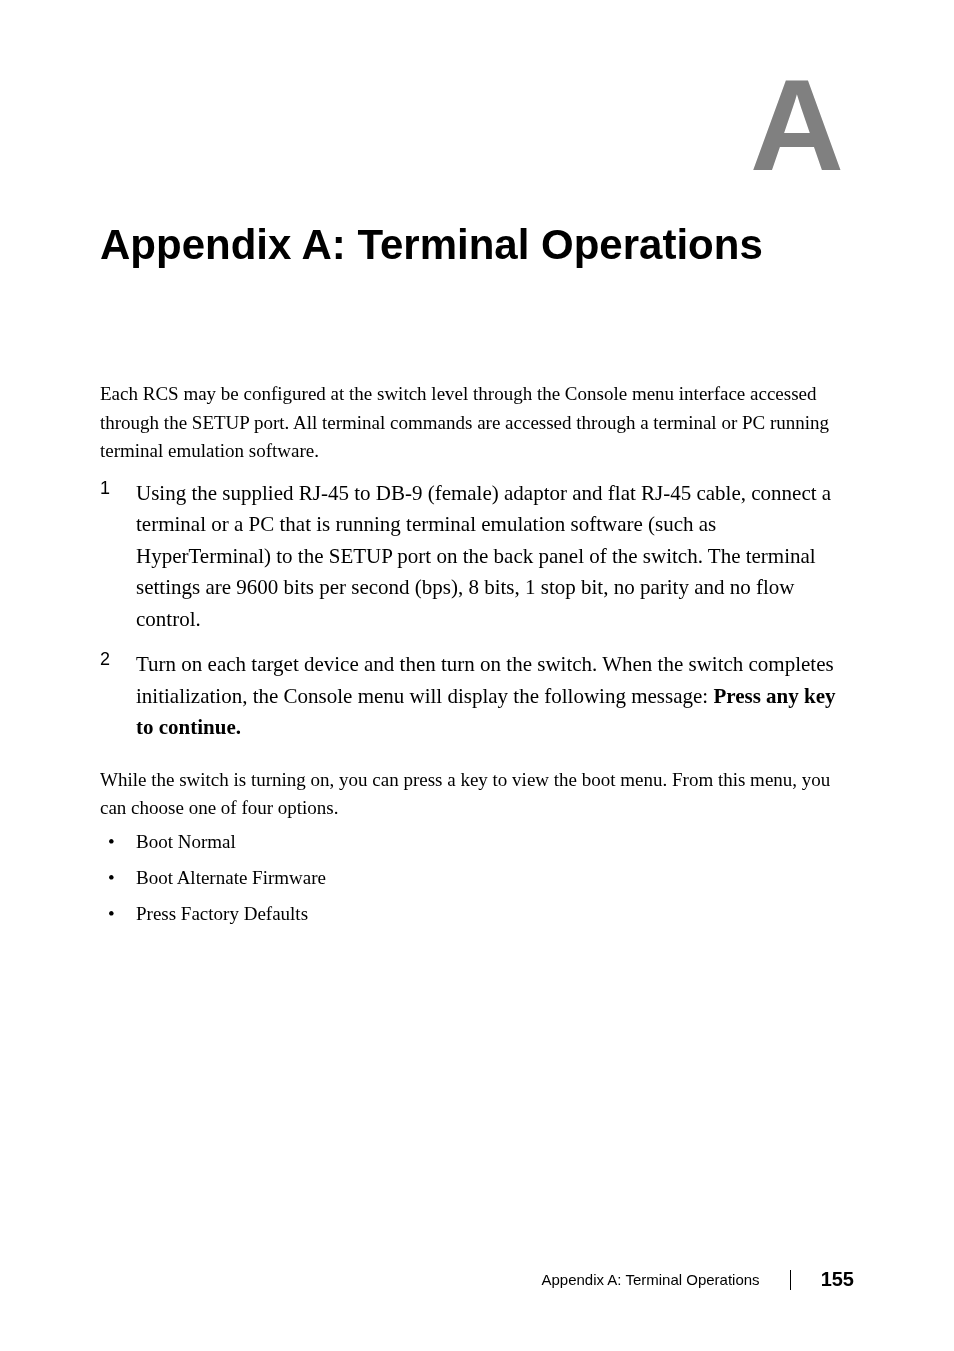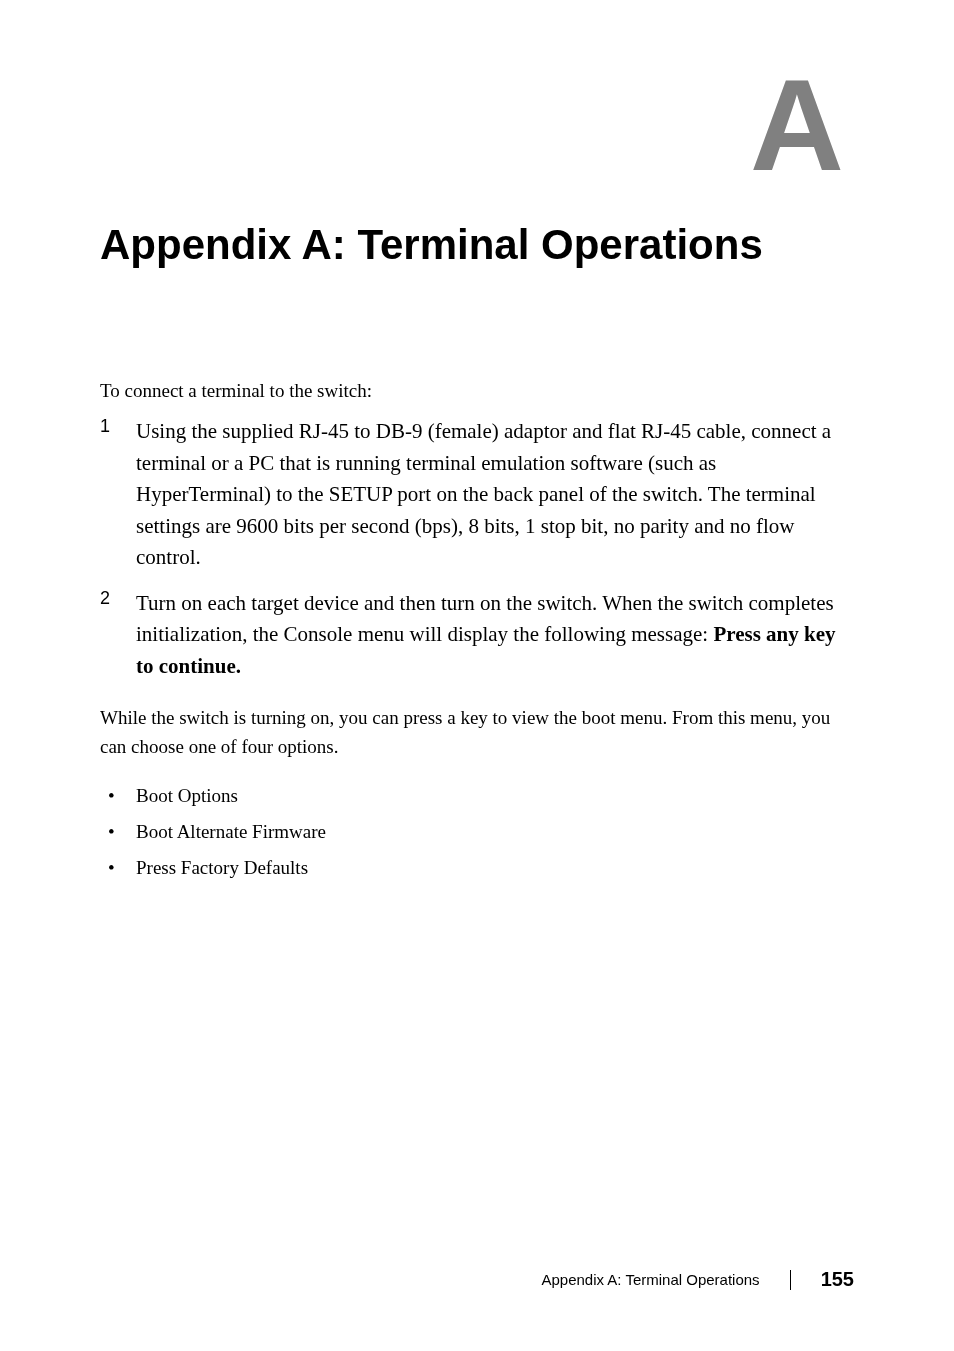--- a/index.html
+++ b/index.html
@@ -91,21 +91,21 @@
     .section-heading {
       font-family: Arial, Helvetica, sans-serif;
       font-size: 32px;
       font-weight: normal;
       margin-bottom: 14px;
     }
     .section-text {
       font-family: Georgia, 'Times New Roman', serif;
       font-size: 19px;
       line-height: 1.5;
-      margin-bottom: 24px;
+      margin-bottom: 8px;
     }
     .bullet-list {
       list-style: none;
     }
     .bullet-list li {
       display: flex;
       margin-bottom: 14px;
     }
     .bullet-marker {
       width: 36px;
@@ -141,42 +141,42 @@
     }
   </style>
 </head>
 <body>
 
 <div class="page-content">
   <div class="appendix-letter">A</div>
 
   <h1 class="main-title">Appendix A: Terminal Operations</h1>
 
+  <p class="intro-text">Each RCS may be configured at the switch level through the Console menu interface accessed through the SETUP port. All terminal commands are accessed through a terminal or PC running terminal emulation software.</p>
 
 
-  <p class="connect-text">To connect a terminal to the switch:</p>
 
   <ol class="numbered-list">
     <li>
       <span class="list-number">1</span>
       <span class="list-content">Using the supplied RJ-45 to DB-9 (female) adaptor and flat RJ-45 cable, connect a terminal or a PC that is running terminal emulation software (such as HyperTerminal) to the SETUP port on the back panel of the switch. The terminal settings are 9600 bits per second (bps), 8 bits, 1 stop bit, no parity and no flow control.</span>
     </li>
     <li>
       <span class="list-number">2</span>
       <span class="list-content"><span>Turn on each target device and then turn on the switch. When the switch completes initialization, the Console menu will display the following message: </span><span class="bold">Press any key to continue.</span></span>
     </li>
   </ol>
 
 
   <p class="section-text">While the switch is turning on, you can press a key to view the boot menu. From this menu, you can choose one of four options.</p>
 
   <ul class="bullet-list">
     <li>
       <span class="bullet-marker">•</span>
-      <span class="bullet-content">Boot Options</span>
+      <span class="bullet-content">Boot Normal</span>
     </li>
     <li>
       <span class="bullet-marker">•</span>
       <span class="bullet-content">Boot Alternate Firmware</span>
     </li>
     <li>
       <span class="bullet-marker">•</span>
       <span class="bullet-content">Press Factory Defaults</span>
     </li>
   </ul>

